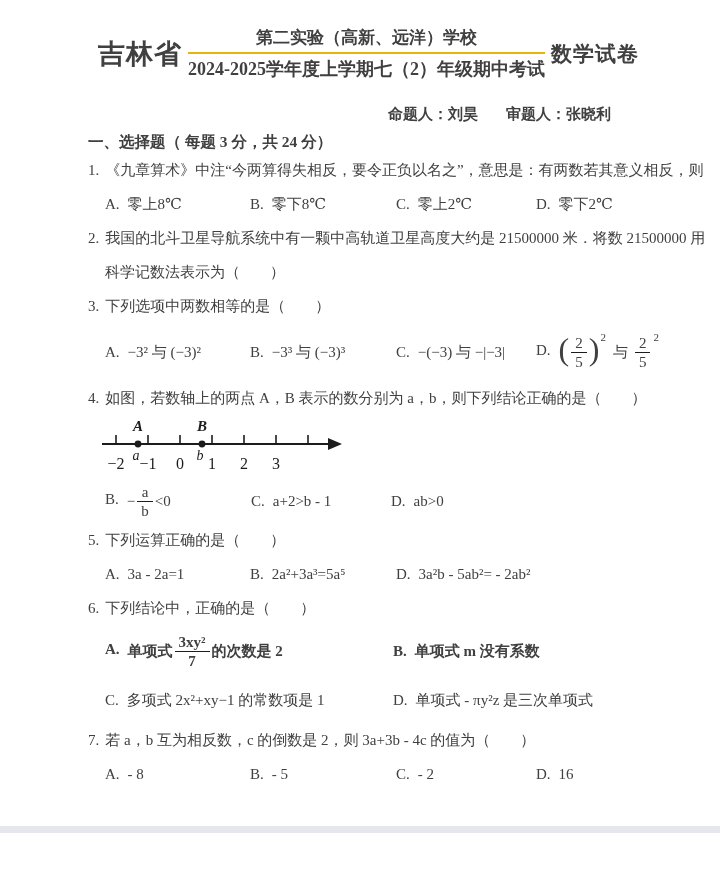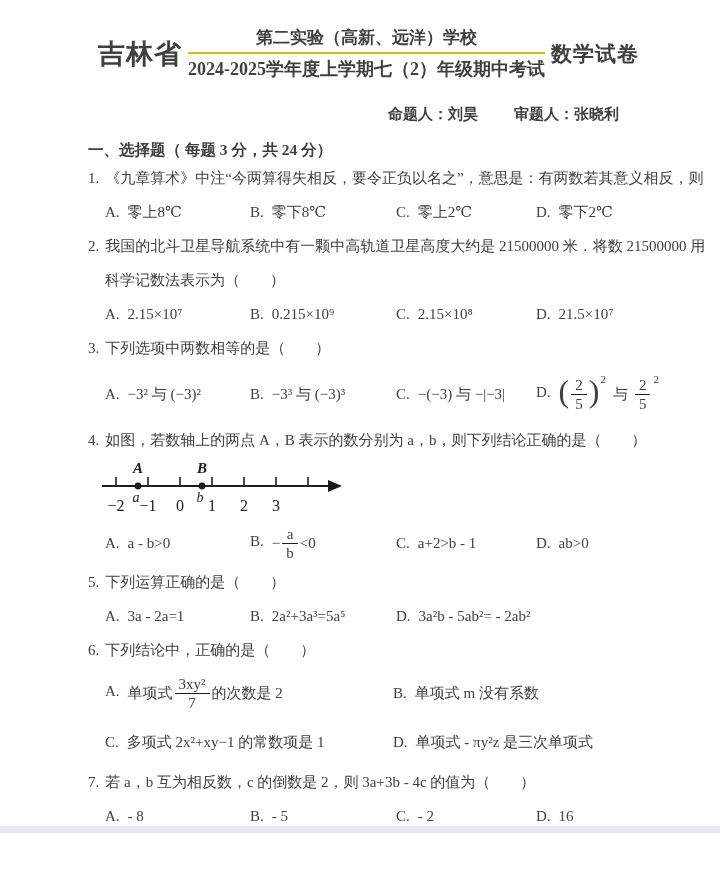--- a/index.html
+++ b/index.html
@@ -13,34 +13,34 @@
 
   
   .header { display: flex; align-items: center; margin-left: 10px; }
   .region { font-size: 27px; font-weight: bold; letter-spacing: 1px; white-space: nowrap; }
   .titlestack { display: flex; flex-direction: column; align-items: center; margin: 0 6px; }
   .school { font-size: 17px; font-weight: bold; border-bottom: 2px solid #eab308;
             padding: 0 14px 3px; white-space: nowrap; width: 100%; text-align: center; }
   .session { font-size: 18px; font-weight: bold; padding-top: 3px; white-space: nowrap; }
   .subject { font-size: 21px; font-weight: bold; letter-spacing: 1px; white-space: nowrap; }
 
-  .setter-row { display: flex; gap: 36px; font-size: 15px; font-weight: bold; margin: 24px 0 0 300px; }
+  .setter-row { display: flex; gap: 28px; font-size: 15px; font-weight: bold; margin: 24px 0 0 300px; }
 
-  .section-title { font-size: 15.5px; font-weight: bold; margin-top: 16px; }
+  .section-title { font-size: 15.5px; font-weight: bold; margin-top: 8px; }
 
   
   .question { font-size: 15px; }
   .q-line { line-height: 34px; white-space: nowrap; }
   .q-num { margin-right: 6px; }
   .indent { padding-left: 17px; }
   .opts { display: flex; align-items: center; padding-left: 17px; line-height: 34px; }
   .c1 { width: 145px; } .c2 { width: 146px; } .c3 { width: 140px; }
   .olabel { margin-right: 8px; }
   .opt { white-space: nowrap; }
-  .h58 { height: 58px; } .h44 { height: 44px; } .h52 { height: 52px; } .h46 { height: 46px; }
+  .h58 { height: 58px; } .h44 { height: 44px; } .h52 { height: 52px; font-weight: bold; } .h46 { height: 46px; }
 
   
   .frac { display: inline-block; vertical-align: middle; text-align: center; margin: 0 2px; }
   .fn { display: block; border-bottom: 1.4px solid #1c1c1c; padding: 0 4px; line-height: 1.2; }
   .fd { display: block; padding: 0 4px; line-height: 1.2; }
   .bp { font-size: 32px; font-weight: normal; vertical-align: middle; position: relative; top: -3px; }
   .psup { font-size: 11px; position: relative; top: -14px; margin: 0 2px 0 1px; display: inline-block; }
   .conj { margin: 0 5px; vertical-align: middle; }
   .mpre, .mpost { vertical-align: middle; }
 
@@ -86,26 +86,20 @@
         <span class="opt c3"><span class="olabel">C.</span><span>零上2℃</span></span>
         <span class="opt"><span class="olabel">D.</span><span>零下2℃</span></span>
       </div>
     </div>
 
     <div class="question">
       <div class="q-line">
         <span class="q-num">2.</span><span>我国的北斗卫星导航系统中有一颗中高轨道卫星高度大约是 21500000 米．将数 21500000 用</span>
       </div>
       <div class="q-line indent">科学记数法表示为（　　）</div>
-      <div class="opts">
-        <span class="opt c1"><span class="olabel">A.</span><span>2.15×10⁷</span></span>
-        <span class="opt c2"><span class="olabel">B.</span><span>0.215×10⁹</span></span>
-        <span class="opt c3"><span class="olabel">C.</span><span>2.15×10⁸</span></span>
-        <span class="opt"><span class="olabel">D.</span><span>21.5×10⁷</span></span>
-      </div>
     </div>
 
     <div class="question">
       <div class="q-line">
         <span class="q-num">3.</span><span>下列选项中两数相等的是（　　）</span>
       </div>
       <div class="opts h58">
         <span class="opt c1"><span class="olabel">A.</span><span>−3² 与 (−3)²</span></span>
         <span class="opt c2"><span class="olabel">B.</span><span>−3³ 与 (−3)³</span></span>
         <span class="opt c3"><span class="olabel">C.</span><span>−(−3) 与 −|−3|</span></span>
@@ -136,21 +130,20 @@
         <text class="pt" x="106" y="14" text-anchor="middle">B</text>
         <text class="sm" x="104" y="43" text-anchor="middle">b</text>
         <text x="20" y="52" text-anchor="middle">−2</text>
         <text x="52" y="52" text-anchor="middle">−1</text>
         <text x="84" y="52" text-anchor="middle">0</text>
         <text x="116" y="52" text-anchor="middle">1</text>
         <text x="148" y="52" text-anchor="middle">2</text>
         <text x="180" y="52" text-anchor="middle">3</text>
       </svg>
       <div class="opts h44">
-        <span class="opt c1"><span class="olabel">A.</span><span>a - b&gt;0</span></span>
         <span class="opt c2"><span class="olabel">B.</span><span class="mpre">−</span><span class="frac"><span class="fn">a</span><span class="fd">b</span></span><span class="mpost">&lt;0</span></span>
         <span class="opt c3"><span class="olabel">C.</span><span>a+2&gt;b - 1</span></span>
         <span class="opt"><span class="olabel">D.</span><span>ab&gt;0</span></span>
       </div>
     </div>
 
     <div class="question">
       <div class="q-line">
         <span class="q-num">5.</span><span>下列运算正确的是（　　）</span>
       </div>

